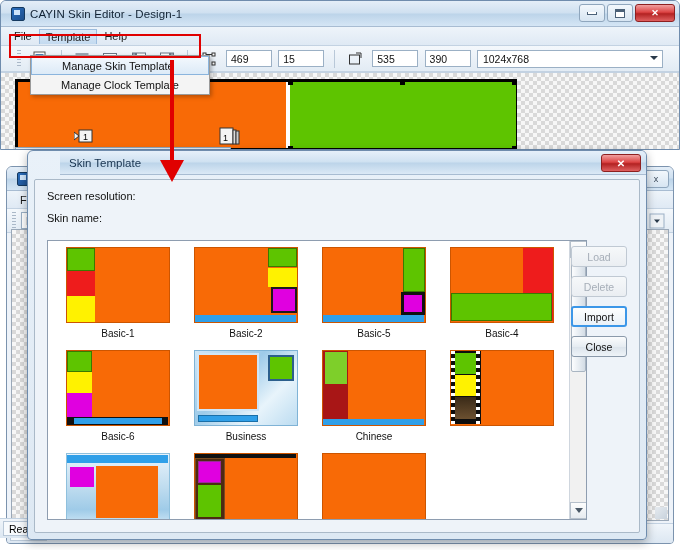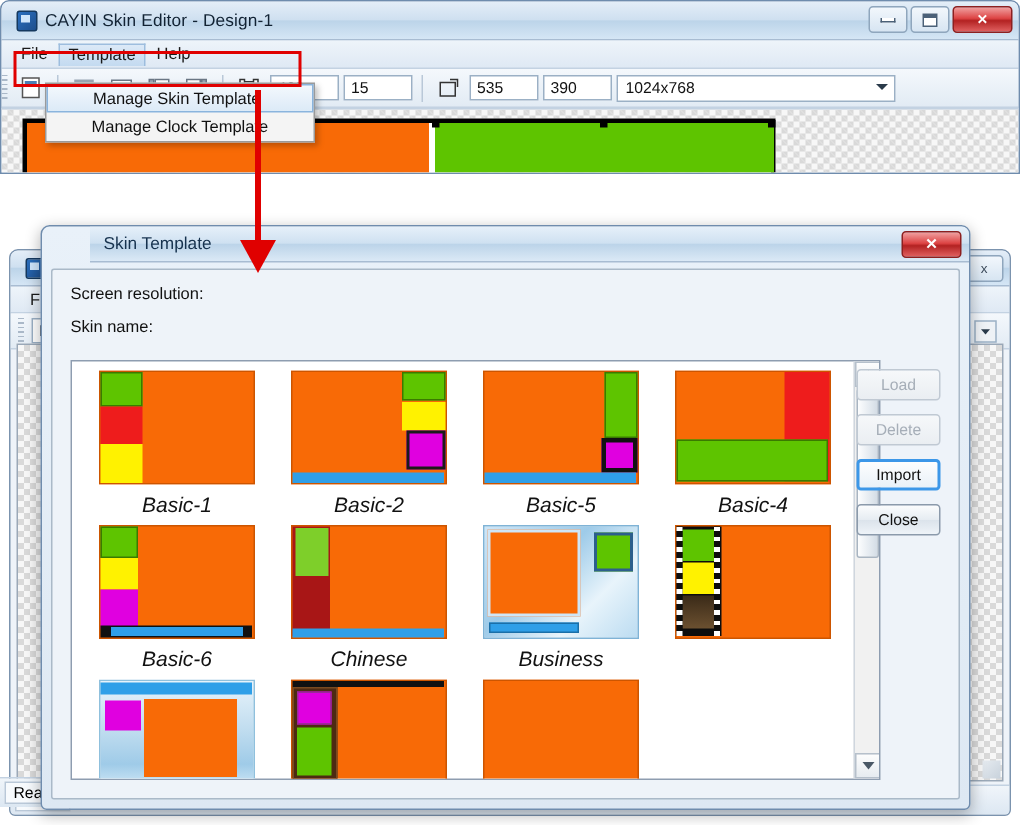--- a/index.html
+++ b/index.html
@@ -6,21 +6,21 @@
   body {
     width: 680px; height: 550px; overflow: hidden;
     font-family: "Liberation Sans", sans-serif;
     font-size: 11px;
     background: #ffffff;
     position: relative;
   }
 
   
   #app-window {
-    position: absolute; left: 0; top: 0; width: 680px; height: 116px;
+    position: absolute; left: 0; top: 0; width: 680px; height: 150px;
     background: linear-gradient(to bottom, #e8eff7 0%, #d8e4f0 100%);
     border: 1px solid #6f8cad;
     border-radius: 6px 6px 0 0;
     overflow: hidden;
   }
   .titlebar {
     height: 26px;
     background: linear-gradient(to bottom, #e4eef8 0%, #cfe0f0 48%, #bcd4e9 52%, #d5e6f5 100%);
     display: flex; align-items: center; padding: 0 4px;
     border-bottom: 1px solid #a8bcd2;
@@ -54,24 +54,25 @@
   .menubar {
     height: 19px; display: flex; align-items: center; padding-left: 6px;
     background: linear-gradient(to bottom,#eef4fa,#dfe9f4);
     border-bottom: 1px solid #c3d2e2;
     position: relative; z-index: 30;
   }
   .menu-item { padding: 2px 7px; font-size: 11px; color: #1a1a1a; }
   .menu-item.active { background: linear-gradient(to bottom,#dce9f7,#c3daf0); border:1px solid #9dbdde; border-bottom:none; padding:1px 6px; }
 
   .toolbar1 {
-    height: 26px; display: flex; align-items: center; gap: 3px; padding: 0 0;
+    height: 26px; display: flex; align-items: center; gap: 3px; padding: 0 16px;
     background: linear-gradient(to bottom,#f4f8fc,#e2ebf4);
     border-bottom: 1px solid #c3d2e2;
     position: relative;
+    justify-content: space-between;
   }
   .grip { width:4px; height:18px; background-image: repeating-linear-gradient(to bottom,#aab8c8 0 1px, transparent 1px 3px); margin-right:2px;}
   .tb-btn {
     width: 22px; height: 20px; border: 1px solid transparent; border-radius: 2px;
     display:flex;align-items:center;justify-content:center;
   }
   .tb-sep { width:1px;height:18px;background:#b9c8d8;margin:0 3px;}
   .numbox {
     width: 46px; height: 17px; background:#fff; border:1px solid #9bb0c5;
     font-size:10.5px; display:flex;align-items:center;padding-left:4px;color:#111;
@@ -190,21 +191,21 @@
     background:#fff; border:1px solid #8e9db0;
     overflow:hidden;
   }
   .tpl-grid {
     position:absolute; left:0; top:0; right:17px; bottom:0;
     padding:6px 0 0 6px;
     display:grid; grid-template-columns: repeat(4,128px); grid-auto-rows:103px;
   }
   .tpl-cell { display:flex;flex-direction:column;align-items:center; }
   .thumb { width:104px;height:76px; position:relative; overflow:hidden; background:#fff; }
-  .tpl-label { margin-top:5px; font-size:14px; color:#111;font-style:italic; }
+  .tpl-label { margin-top:5px; font-size:10px; color:#111; }
 
   
   .vscroll {
     position:absolute; right:0; top:0; width:17px; bottom:0;
     background:#f1f1f1; border-left:1px solid #cfd6de;
   }
   .vs-btn { width:17px;height:17px;background:linear-gradient(to bottom,#fdfdfd,#e6ebf0);
     border:1px solid #b6c0cb; display:flex;align-items:center;justify-content:center;}
   .vs-btn.bottom{position:absolute;bottom:0;}
   .vs-thumb { position:absolute;top:18px;left:1px;width:15px;height:113px;
@@ -448,36 +449,36 @@
             <div style="position:absolute;left:1px;top:22px;width:25px;height:21px;background:#fff200"></div>
             <div style="position:absolute;left:1px;top:43px;width:25px;height:26px;background:#e000e0"></div>
             <div style="position:absolute;left:1px;bottom:1px;width:101px;height:8px;background:#111"></div>
             <div style="position:absolute;left:8px;bottom:2px;width:88px;height:6px;background:#2f9fe8"></div>
           </div>
           <div class="tpl-label">Basic-6</div>
         </div>
 
         <div class="tpl-cell">
           <div class="thumb">
-            <div style="position:absolute;inset:0;background:#f86a06;border:1px solid #cc5500"></div>
-            <div style="position:absolute;left:1px;top:1px;width:25px;height:73px;background:#a81616"></div>
-            <div style="position:absolute;left:3px;top:2px;width:22px;height:32px;background:#7ecf2a"></div>
-            <div style="position:absolute;left:1px;bottom:1px;width:101px;height:6px;background:#2f9fe8"></div>
-          </div>
-          <div class="tpl-label">Chinese</div>
-        </div>
-
-        <div class="tpl-cell">
-          <div class="thumb">
             <div style="position:absolute;inset:0;background:linear-gradient(135deg,#cfe6f7,#9ecbe9 40%,#e8f4fb 70%,#bcdcf1);border:1px solid #7fb3d6"></div>
             <div style="position:absolute;left:3px;top:3px;width:62px;height:58px;background:#f86a06;border:2px solid #cfe6f7"></div>
             <div style="position:absolute;right:4px;top:5px;width:26px;height:26px;background:#5ec400;border:2px solid #2c5f8c"></div>
             <div style="position:absolute;left:4px;bottom:4px;width:60px;height:7px;background:#2f9fe8;border:1px solid #1a6fa8"></div>
           </div>
           <div class="tpl-label">Business</div>
+        </div>
+
+        <div class="tpl-cell">
+          <div class="thumb">
+            <div style="position:absolute;inset:0;background:#f86a06;border:1px solid #cc5500"></div>
+            <div style="position:absolute;left:1px;top:1px;width:25px;height:73px;background:#a81616"></div>
+            <div style="position:absolute;left:3px;top:2px;width:22px;height:32px;background:#7ecf2a"></div>
+            <div style="position:absolute;left:1px;bottom:1px;width:101px;height:6px;background:#2f9fe8"></div>
+          </div>
+          <div class="tpl-label">Chinese</div>
         </div>
 
         <div class="tpl-cell">
           <div class="thumb">
             <div style="position:absolute;inset:0;background:#f86a06;border:1px solid #cc5500"></div>
             <div style="position:absolute;left:1px;top:1px;width:30px;height:73px;background:#0d0d0d"></div>
             <div style="position:absolute;left:5px;top:3px;width:21px;height:21px;background:#5ec400"></div>
             <div style="position:absolute;left:5px;top:25px;width:21px;height:21px;background:#fff200"></div>
             <div style="position:absolute;left:5px;top:47px;width:21px;height:22px;background:linear-gradient(to bottom,#3a2a18,#6b5030)"></div>
             <div style="position:absolute;left:1px;top:1px;width:4px;height:73px;background:repeating-linear-gradient(to bottom,#fff 0 3px,#0d0d0d 3px 7px)"></div>

